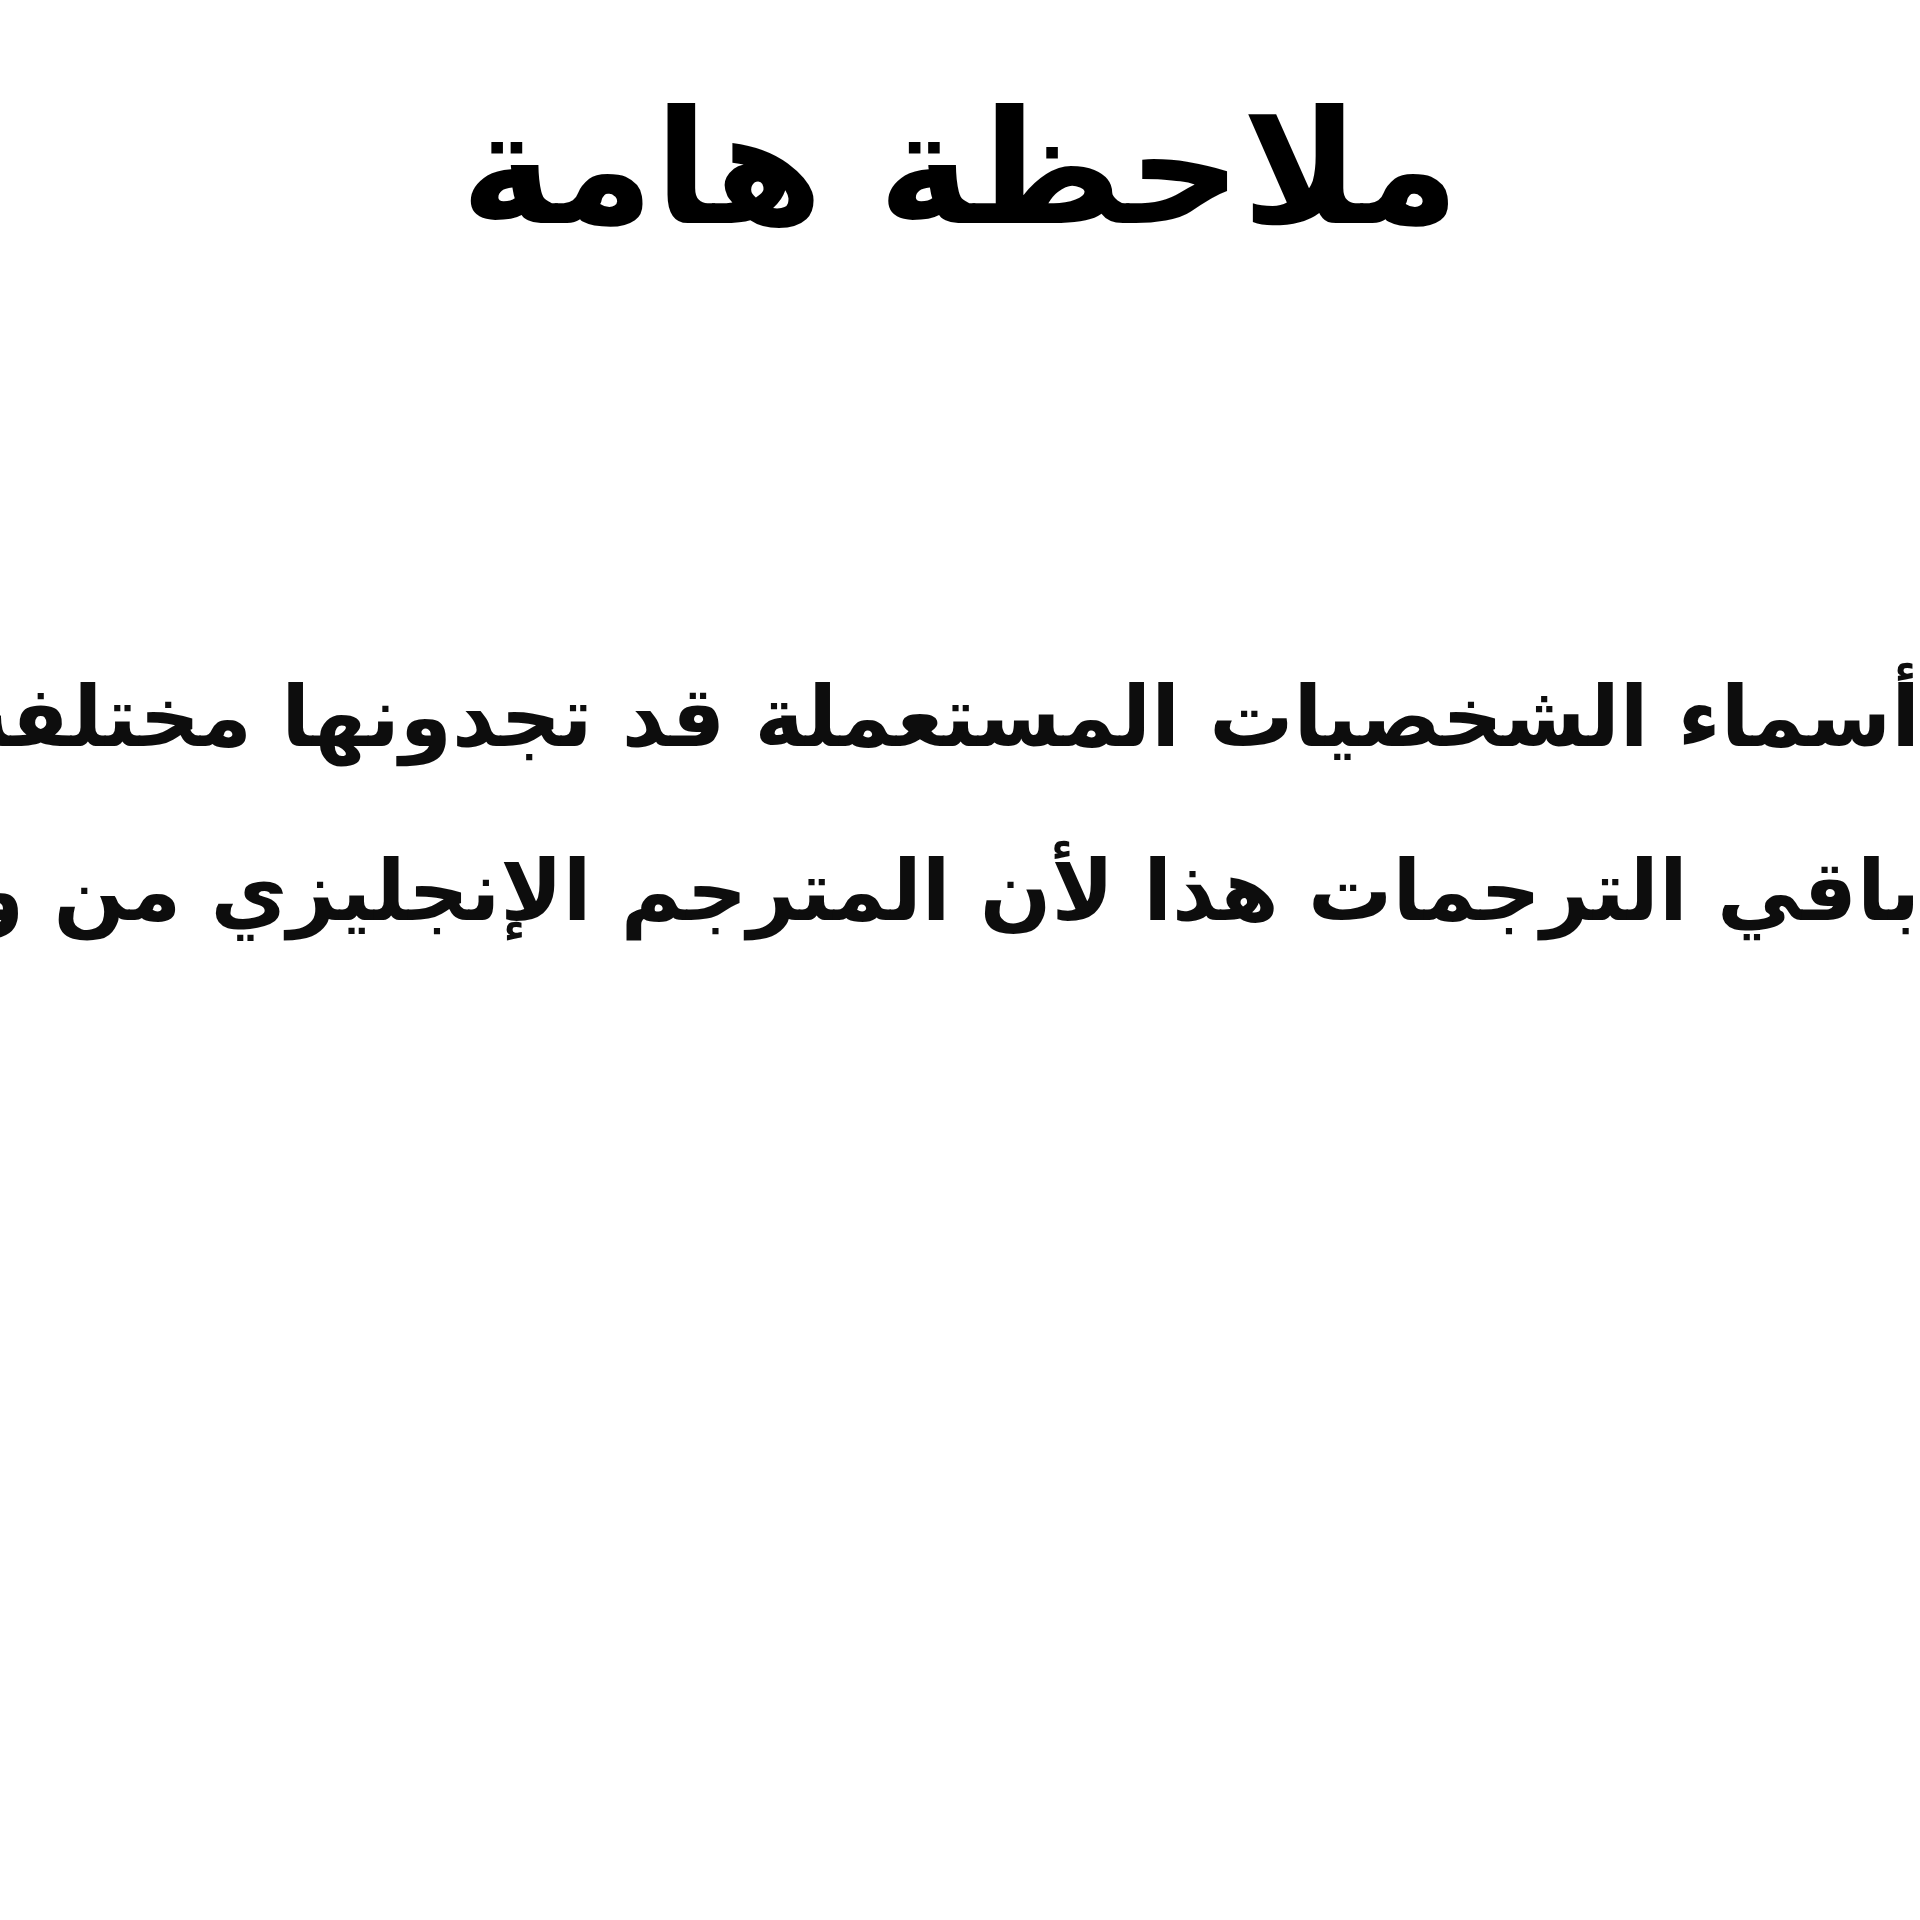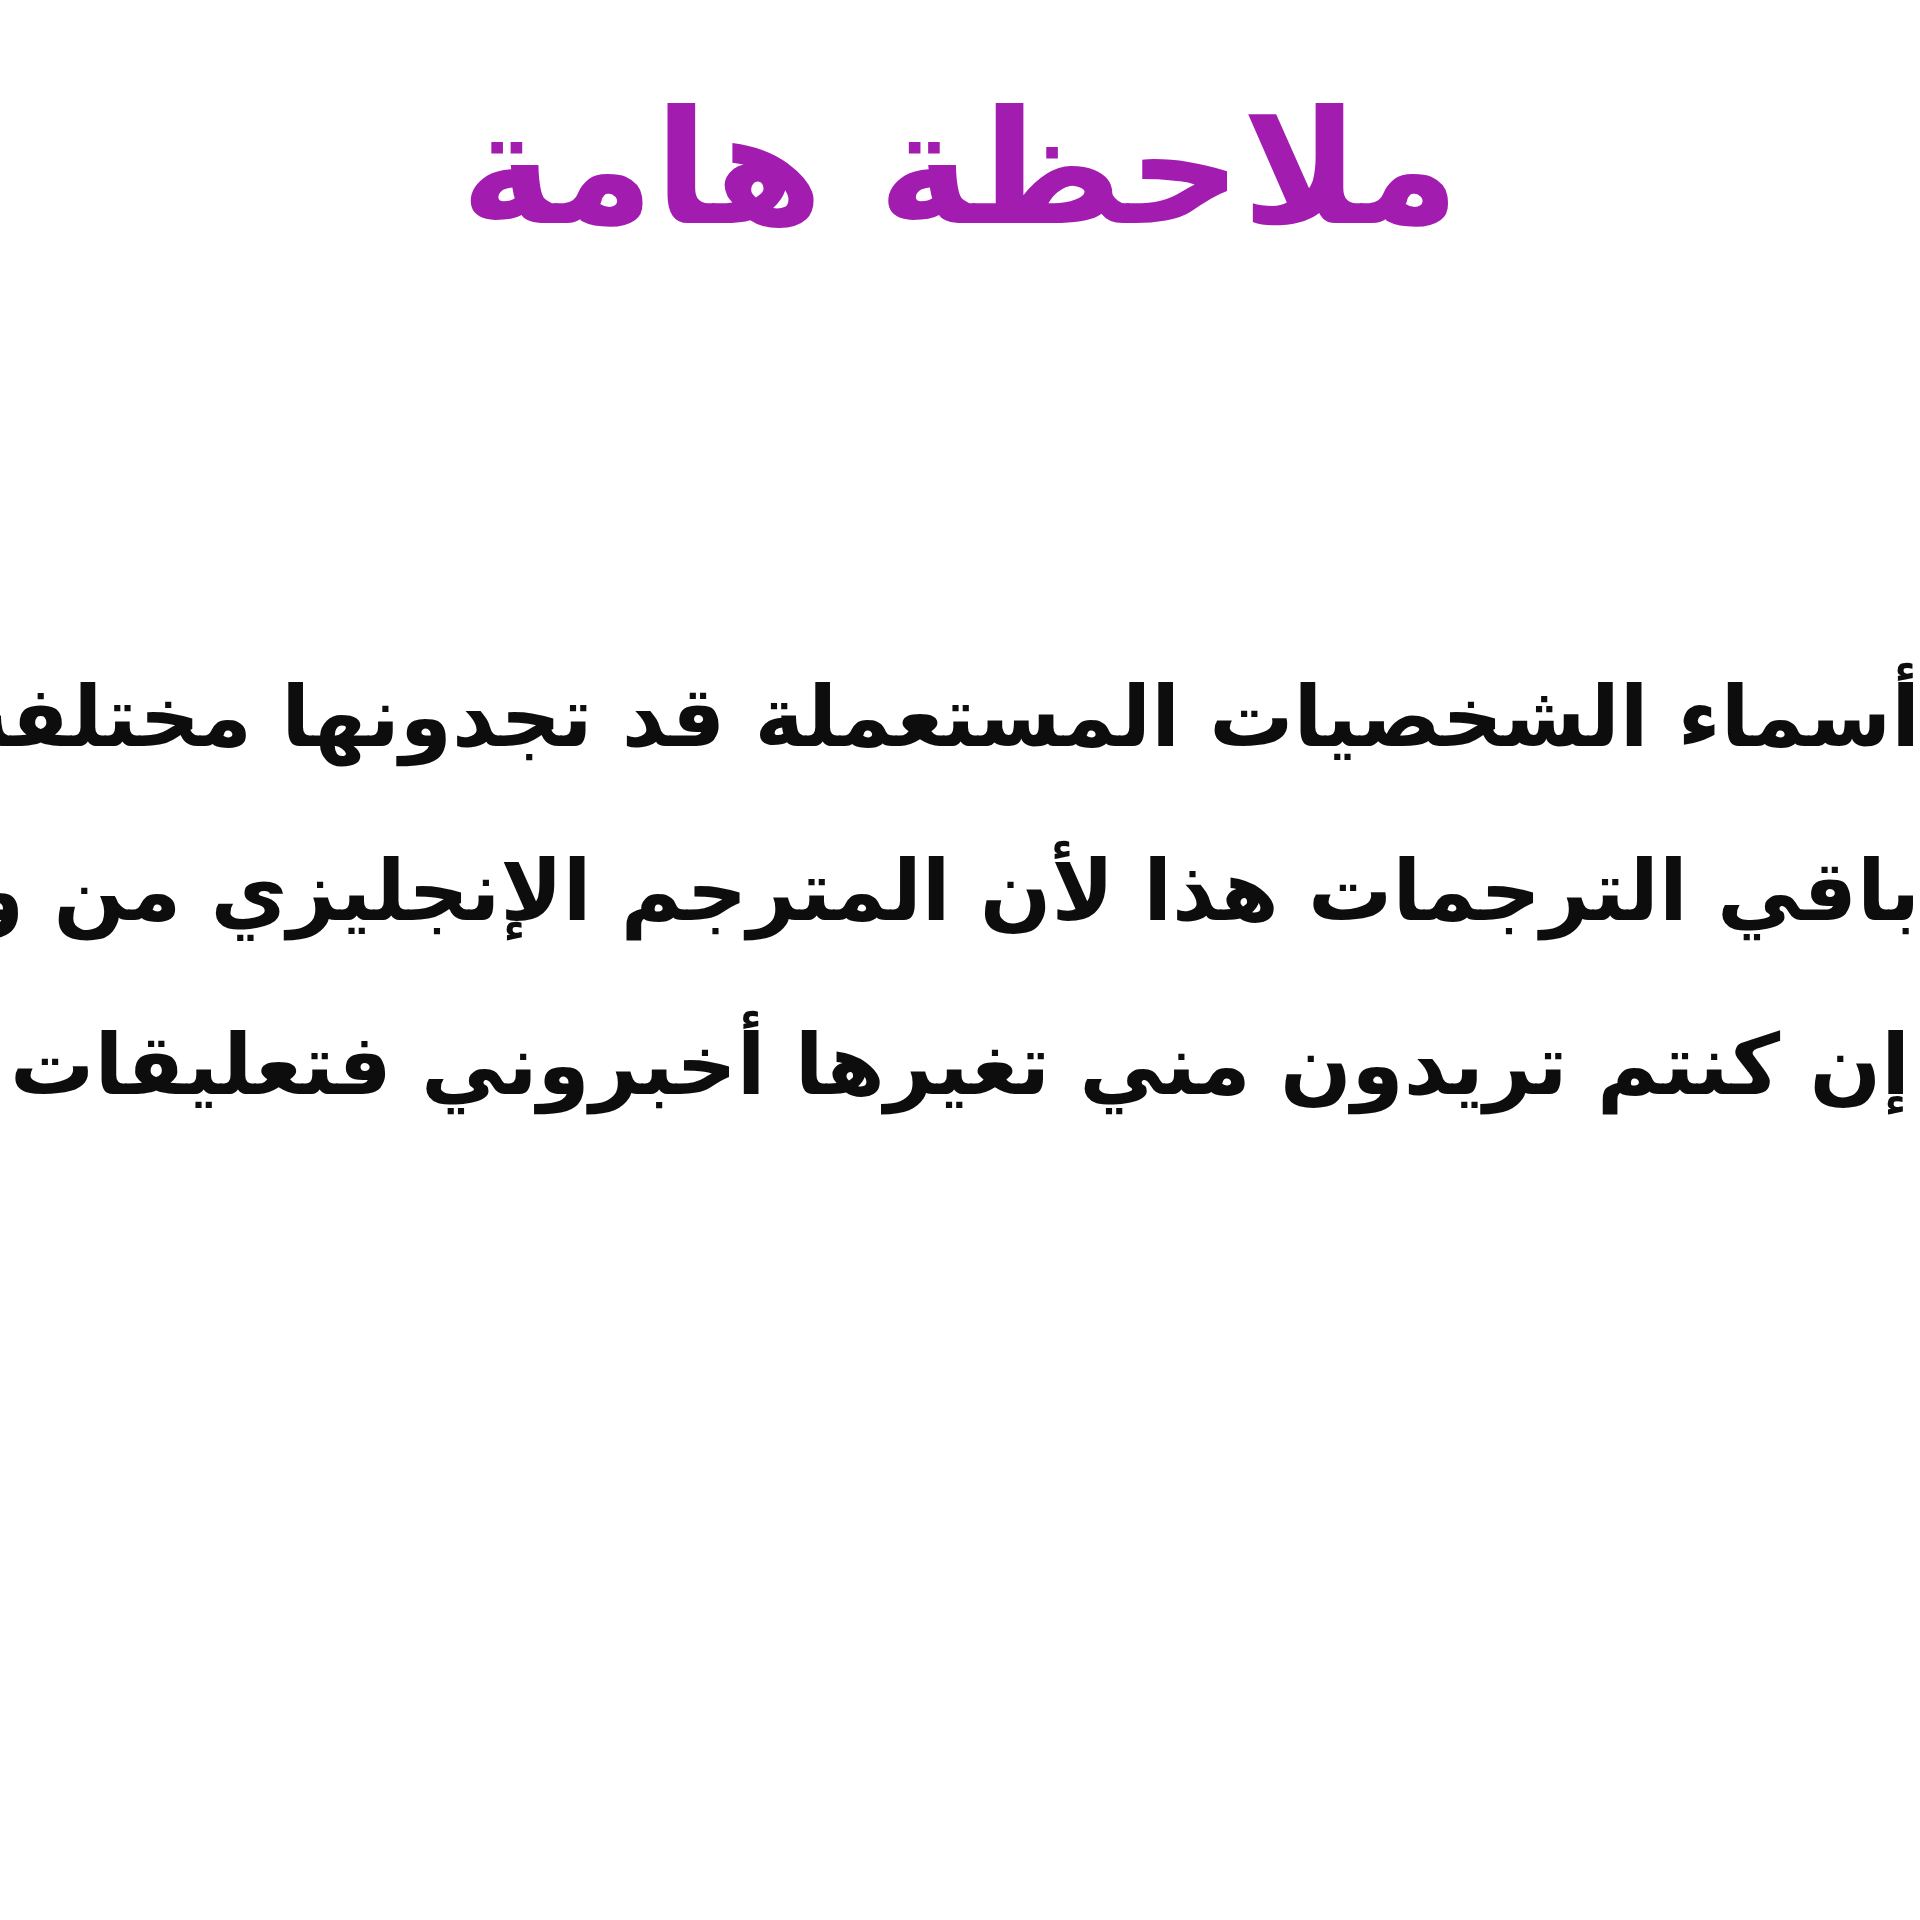--- a/index.html
+++ b/index.html
@@ -42,21 +42,20 @@
     line-height: 174px;
     white-space: nowrap;
     letter-spacing: 0px;
   }
 </style>
 </head>
 <body>
 
 <div class="page">
 
-  <div class="note-title" data-bind="page.title.text" style="color: #a21caf;">ملاحظة هامة</div>
+  <div class="note-title" data-bind="page.title.text" style="color: #000000;">ملاحظة هامة</div>
 
   <div class="note-body" style="color: rgb(13, 13, 13);">
     <div class="note-line" data-bind="page.body.lines.0">أسماء الشخصيات المستعملة قد تجدونها مختلفة عن</div>
     <div class="note-line" data-bind="page.body.lines.1">باقي الترجمات هذا لأن المترجم الإنجليزي من وضعها</div>
-    <div class="note-line" data-bind="page.body.lines.2">إن كنتم تريدون مني تغيرها أخبروني فتعليقات</div>
   </div>
 
 </div>
 
 </body></html>

